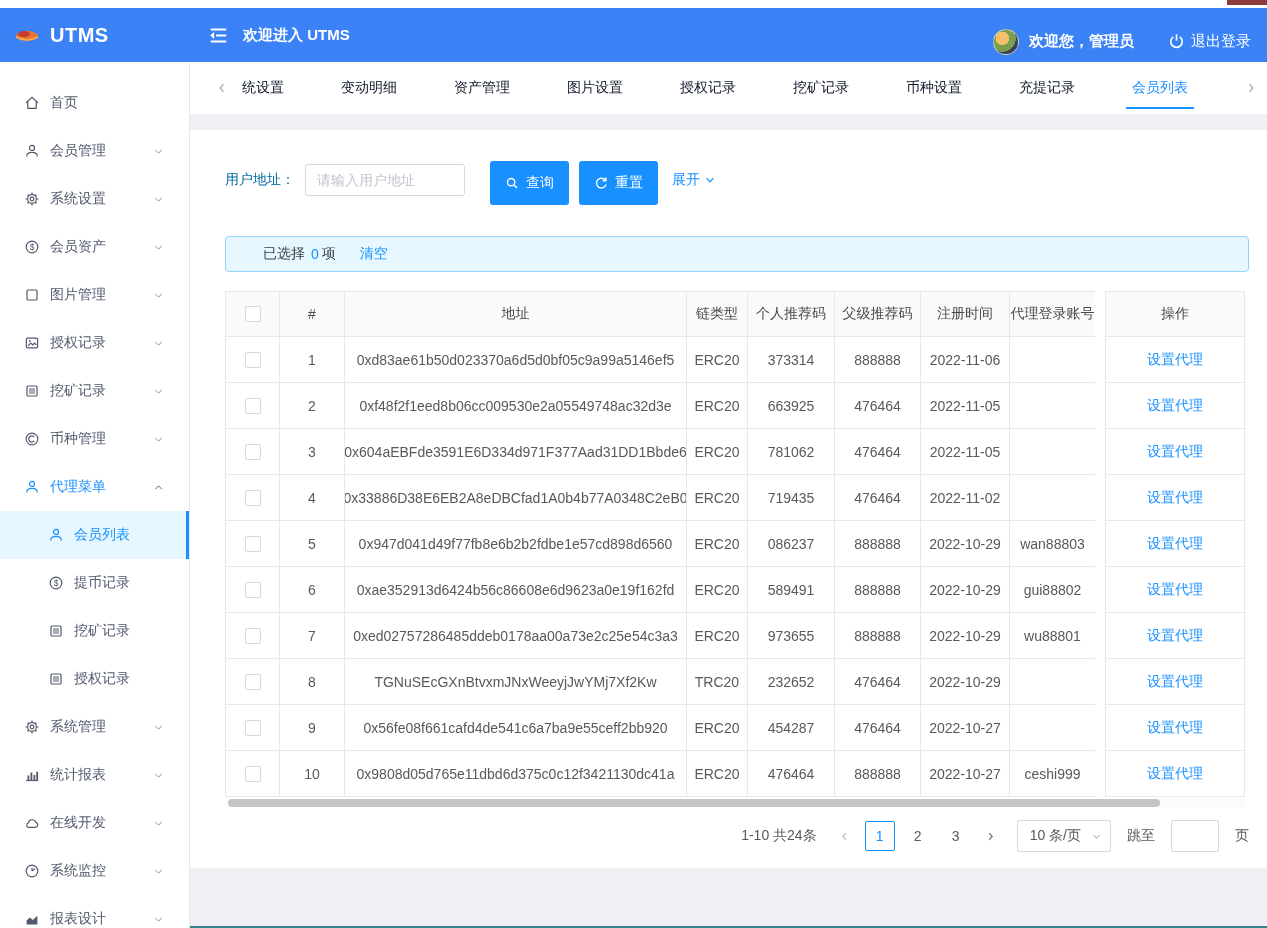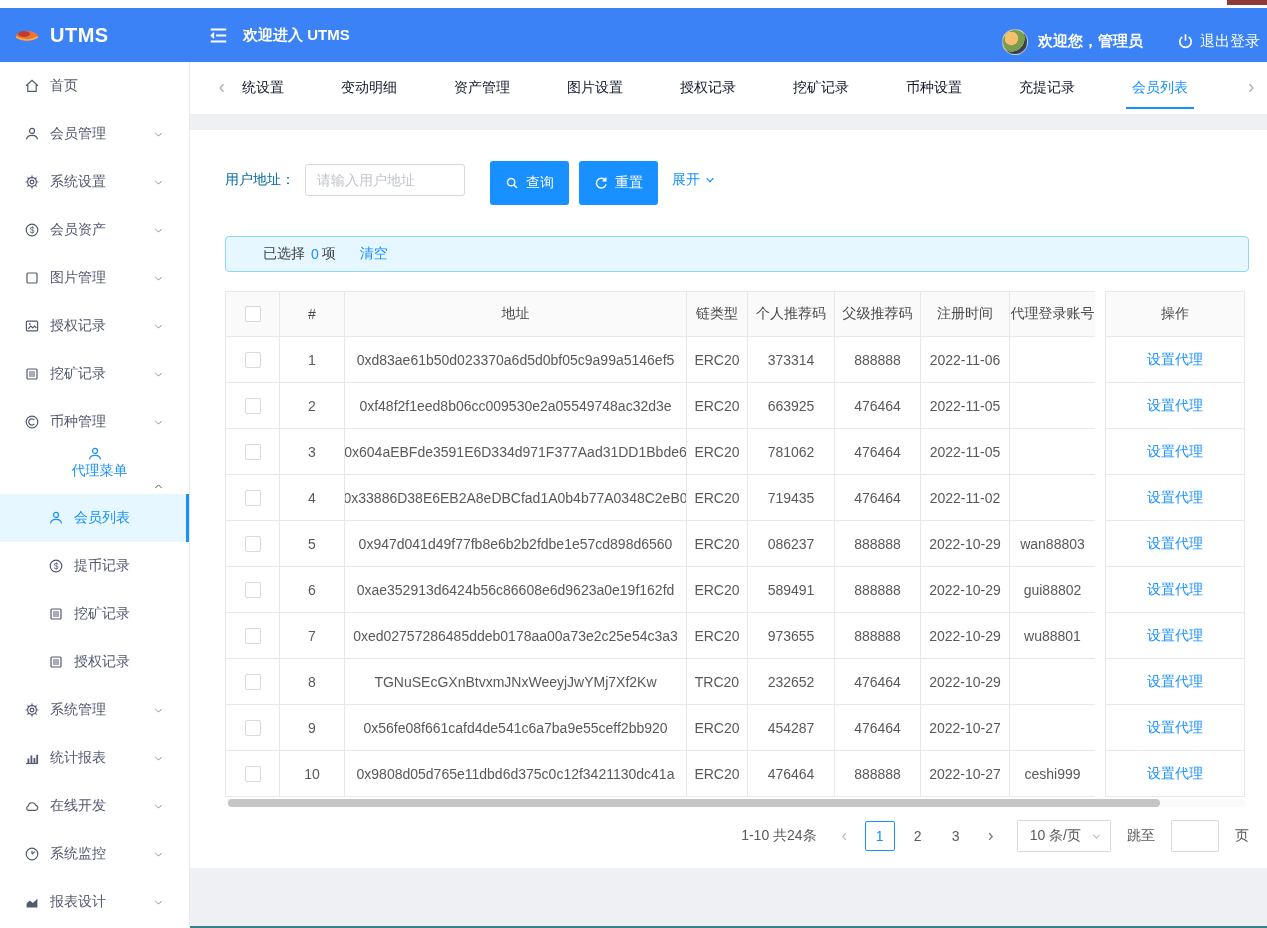--- a/index.html
+++ b/index.html
@@ -9,34 +9,34 @@
   
   .top-strip { height:8px; background:#fff; position:relative; border-bottom:0; }
   .top-strip .artifact { position:absolute; right:0; top:0; width:40px; height:5px; background:#8d3a3a; }
 
   
   .app-header { height:54px; background:#3b82f6; display:flex; align-items:center; color:#fff; }
   .brand { width:190px; display:flex; align-items:center; padding-left:13px; flex:none; }
   .brand-name { font-size:20px; font-weight:bold; letter-spacing:.5px; margin-left:9px; }
   .hdr-left { display:flex; align-items:flex-start; margin-left:18px; }
   .hdr-welcome { margin-left:14px; font-size:15px; font-weight:600; }
-  .hdr-right { margin-left:auto; display:flex; align-items:center; padding-right:7px;margin-top:13px; }
+  .hdr-right { margin-left:auto; display:flex; align-items:center; padding-right:16px;margin-top:13px; }
   .avatar { width:26px; height:26px; border-radius:50%; background:radial-gradient(circle at 35% 35%, #f5c06a 0 30%, #7a9e4e 31% 60%, #3a3f58 61% 100%); border:1px solid rgba(255,255,255,.6); flex:none; }
   .hdr-greet { margin:0 34px 0 10px; font-size:15px; font-weight:600; }
   .hdr-logout { display:flex; align-items:center; gap:6px; font-size:15px; font-weight:400; cursor:pointer; }
   .icon { display:inline-flex; align-items:center; justify-content:center; }
   .icon svg { display:block; }
 
   
   .app-body { display:flex; height:866px; }
-  .sidebar { width:190px; flex:none; background:#fff; border-right:1px solid #e8e8e8; padding-top:0; }
+  .sidebar { width:190px; flex:none; background:#fff; border-right:1px solid #e8e8e8; padding-top:17px; }
   .side-item { height:48px; display:flex; align-items:center; padding:0 24px; cursor:pointer; color:#515a6e; position:relative; }
   .side-item .lab { margin-left:10px; font-size:14px; }
   .side-item .chev { margin-left:auto; color:#8a9099; }
-  .side-item.parent-active { color:#1890ff;flex-direction:column; }
+  .side-item.parent-active { color:#1890ff; }
   .side-item.parent-active .chev { color:#515a6e; }
   .side-sub { padding-left:48px; }
   .side-sub.active { background:#e6f7ff; color:#1890ff; }
   .side-sub.active::after { content:""; position:absolute; right:0; top:0; bottom:0; width:3px; background:#1890ff; }
 
   .main { flex:1; background:#eef0f4; display:flex; flex-direction:column; position:relative; }
   .main::after { content:""; position:absolute; left:0; right:0; bottom:0; height:2px; background:#36808f; }
 
   
   .tabbar { height:53px; background:#fff; display:flex; align-items:center; padding:0 14px 0 26px; border-bottom:1px solid #f0f0f0; flex:none; }

